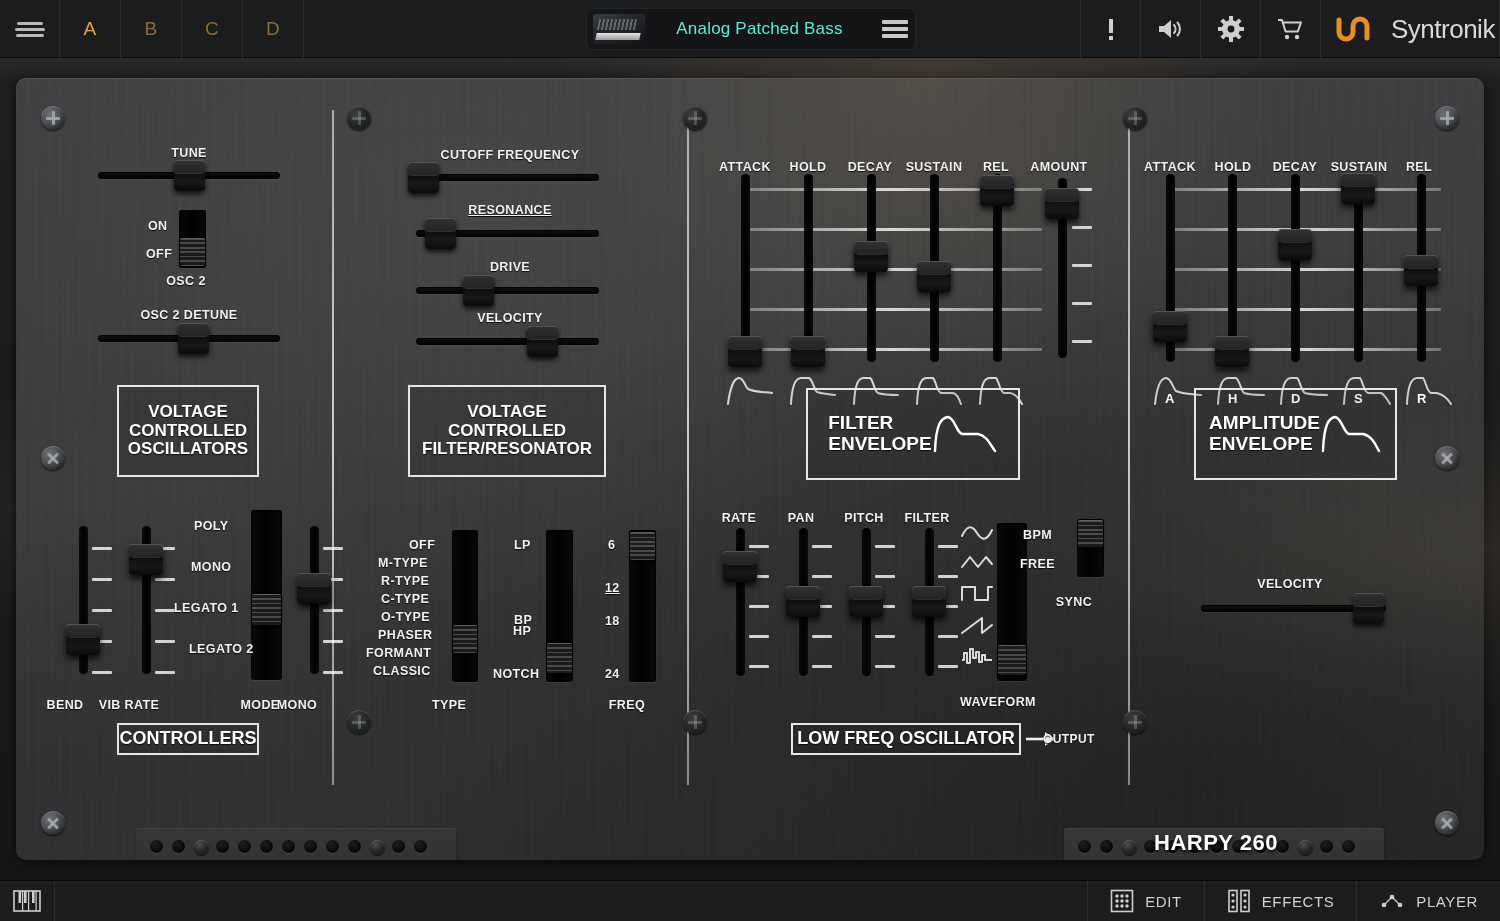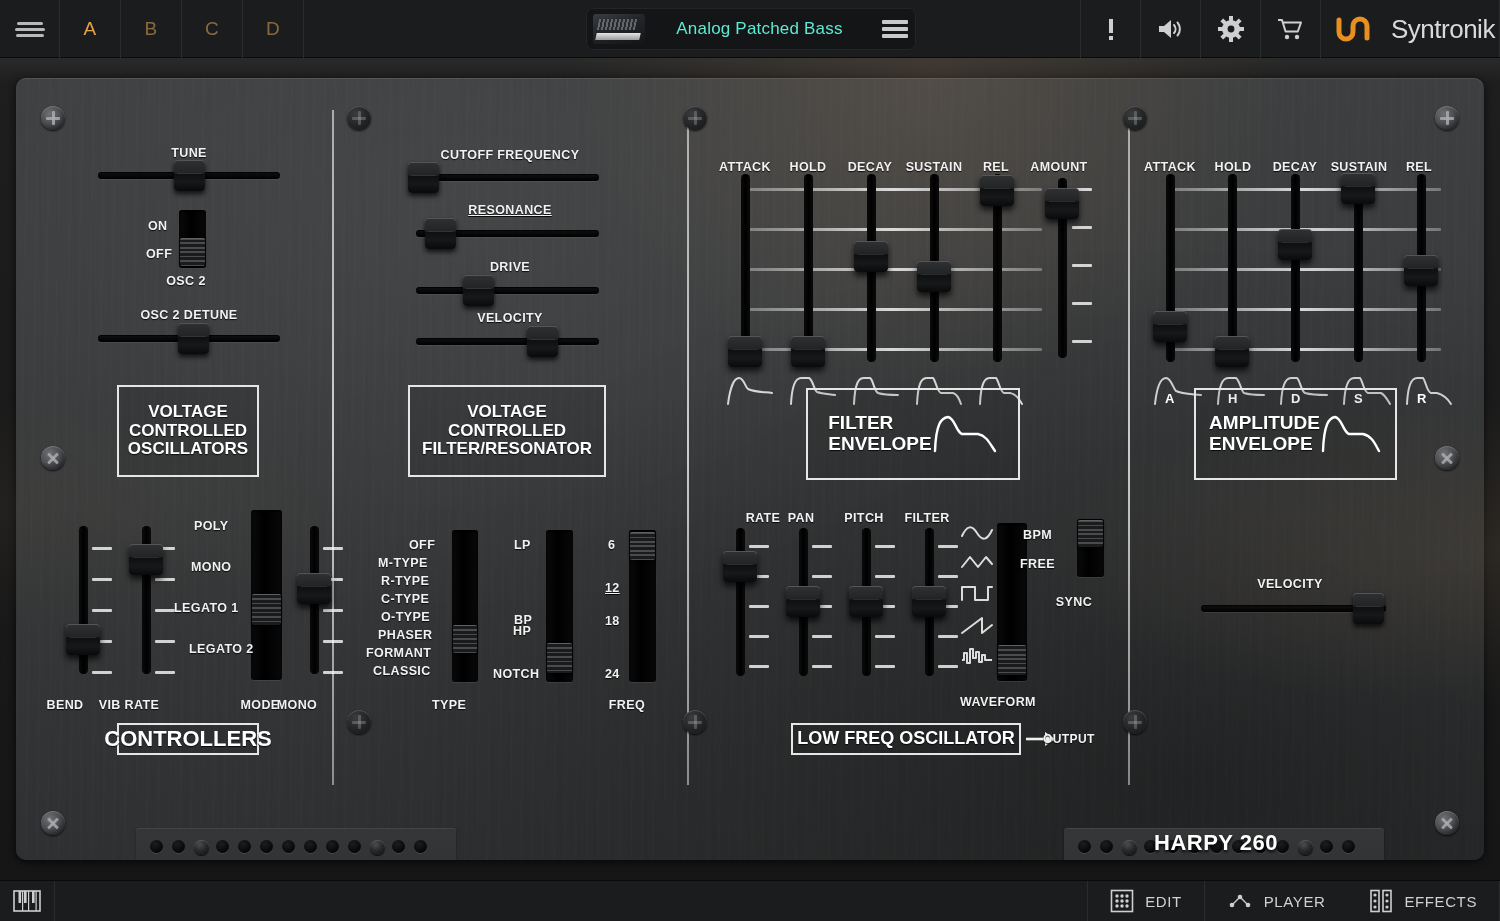--- a/index.html
+++ b/index.html
@@ -422,21 +422,21 @@
     <div class="track"></div>
     <div class="knob" style="top:62px;"></div>
   </div>
   <div class="tick" style="left:307px; top:469px;"></div>
   <div class="tick" style="left:307px; top:500px;"></div>
   <div class="tick" style="left:307px; top:531px;"></div>
   <div class="tick" style="left:307px; top:562px;"></div>
   <div class="tick" style="left:307px; top:593px;"></div>
   <div class="lbl c" style="left:281px; top:620px;">MONO</div>
 
-  <div class="boxlbl" style="left:101px; top:645px; width:142px; height:32px; font-size:22px;">
+  <div class="boxlbl" style="left:101px; top:645px; width:142px; height:32px; font-size:18px;">
     <span>CONTROLLERS</span>
   </div>
 
   <div class="lbl c" style="left:494px; top:70px;">CUTOFF FREQUENCY</div>
   <div class="hslider" style="left:400px; top:93px; width:183px;">
     <div class="track"></div>
     <div class="knob" style="left:4%;"></div>
   </div>
 
   <div class="lbl c" style="left:494px; top:125px;text-decoration:underline;">RESONANCE</div>
@@ -556,21 +556,21 @@
   <div class="boxlbl" style="left:790px; top:310px; width:214px; height:92px; font-size:19px;">
     <span style="display:flex;flex-direction:column;align-items:flex-start;">
       <span>FILTER</span>
       <span>ENVELOPE</span>
     </span>
     <svg width="66" height="40" viewBox="0 0 66 40">
       <path d="M3 37 C4 10 9 4 16 3 C23 4 24 18 30 20 L46 20 C55 22 58 30 63 37" stroke="#fff" stroke-width="2.4" fill="none" stroke-linecap="round" stroke-linejoin="round"></path>
     </svg>
   </div>
 
-  <div class="lbl c" style="left:747px; top:433px;">RATE</div>
+  <div class="lbl c" style="left:723px; top:433px;">RATE</div>
   <div class="lbl c" style="left:785px; top:433px;">PAN</div>
   <div class="lbl c" style="left:848px; top:433px;">PITCH</div>
   <div class="lbl c" style="left:911px; top:433px;">FILTER</div>
 
   <div class="vslider" style="left:711px; top:450px; height:148px;">
     <div class="track"></div>
     <div class="knob" style="top:38px;"></div>
   </div>
   <div class="tick" style="left:733px; top:467px;"></div>
   <div class="tick" style="left:733px; top:497px;"></div>
@@ -779,40 +779,40 @@
           <circle cx="12" cy="12" r="1.7"></circle>
           <circle cx="17" cy="12" r="1.7"></circle>
       <circle cx="7" cy="17" r="1.7"></circle>
           <circle cx="12" cy="17" r="1.7"></circle>
           <circle cx="17" cy="17" r="1.7"></circle>
         </g>
     </svg>
     <span class="t">EDIT</span>
   </div>
 
-  <div class="bb-item last">
-    <svg width="26" height="20" viewBox="0 0 26 20">
-      <g fill="#cfcfcf">
-          <circle cx="5" cy="14" r="2.3"></circle>
-          <circle cx="13" cy="6" r="2.3"></circle>
-          <circle cx="21" cy="14" r="2.3"></circle>
-        </g>
-      <path d="M5 14 L13 6 L21 14" stroke="#cfcfcf" stroke-width="1.3" fill="none"></path>
-    </svg>
-    <span class="t">PLAYER</span>
-  </div>
-
   <div class="bb-item">
     <svg width="24" height="24" viewBox="0 0 24 24">
       <rect x="2" y="1.5" width="8" height="21" fill="none" stroke="#cfcfcf" stroke-width="1.6"></rect>
       <rect x="14" y="1.5" width="8" height="21" fill="none" stroke="#cfcfcf" stroke-width="1.6"></rect>
       <g fill="#cfcfcf">
           <circle cx="6" cy="6" r="1.6"></circle>
           <circle cx="6" cy="12" r="1.6"></circle>
           <circle cx="6" cy="18" r="1.6"></circle>
       <circle cx="18" cy="6" r="1.6"></circle>
           <circle cx="18" cy="12" r="1.6"></circle>
           <circle cx="18" cy="18" r="1.6"></circle>
         </g>
     </svg>
     <span class="t">EFFECTS</span>
   </div>
+
+  <div class="bb-item last">
+    <svg width="26" height="20" viewBox="0 0 26 20">
+      <g fill="#cfcfcf">
+          <circle cx="5" cy="14" r="2.3"></circle>
+          <circle cx="13" cy="6" r="2.3"></circle>
+          <circle cx="21" cy="14" r="2.3"></circle>
+        </g>
+      <path d="M5 14 L13 6 L21 14" stroke="#cfcfcf" stroke-width="1.3" fill="none"></path>
+    </svg>
+    <span class="t">PLAYER</span>
+  </div>
 </div>
 
 </body></html>

